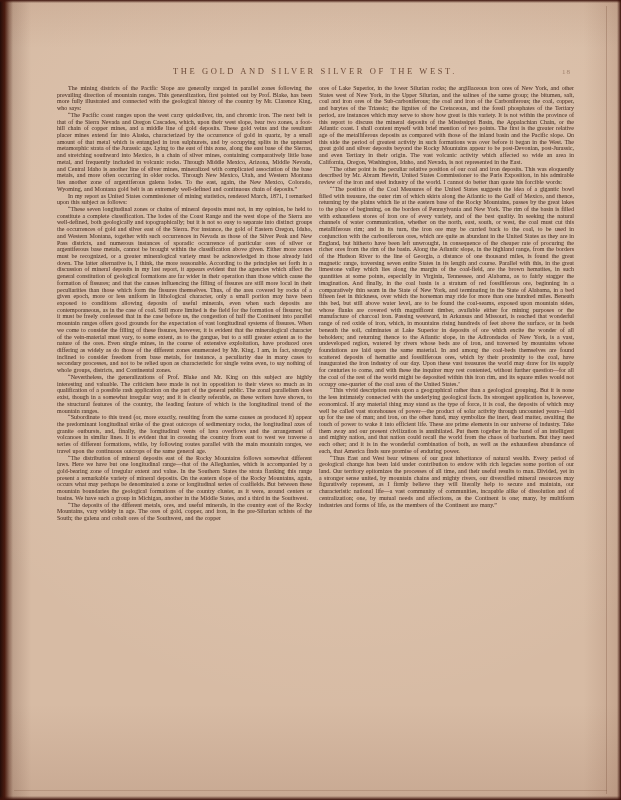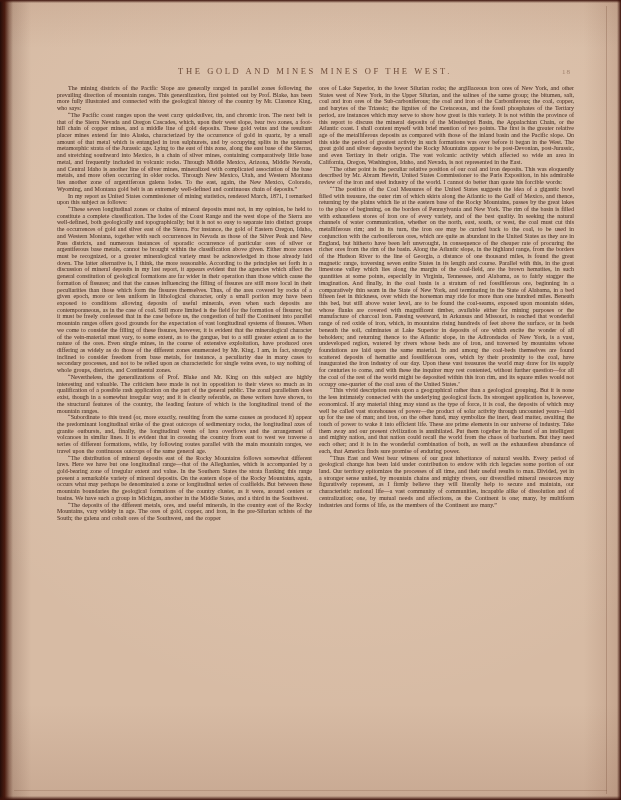--- a/index.html
+++ b/index.html
@@ -77,21 +77,21 @@
 <body>
 
 <div class="paper"></div>
 <div class="spine-left"></div>
 <div class="edge-top"></div>
 <div class="edge-right"></div>
 <div class="edge-bottom"></div>
 <div class="page-edge-line-r"></div>
 <div class="page-edge-line-b"></div>
 
-<div class="running-head">THE GOLD AND MINES MINES OF THE WEST.</div>
+<div class="running-head">THE GOLD AND SILVER SILVER OF THE WEST.</div>
 <div class="folio">18</div>
 
 <div class="text-block">
   <div class="col">
     <p>The mining districts of the Pacific Slope are generally ranged in parallel zones following the prevailing direction of mountain ranges. This generalization, first pointed out by Prof. Blake, has been more fully illustrated and connected with the geological history of the country by Mr. Clarence King, who says:</p>
     <p>“The Pacific coast ranges upon the west carry quicksilver, tin, and chromic iron. The next belt is that of the Sierra Nevada and Oregon Cascades, which, upon their west slope, bear two zones, a foot-hill chain of copper mines, and a middle line of gold deposits. These gold veins and the resultant placer mines extend far into Alaska, characterized by the occurrence of gold in quartz, by a small amount of that metal which is entangled in iron sulphurets, and by occupying splits in the upturned metamorphic strata of the Jurassic age. Lying to the east of this zone, along the east base of the Sierras, and stretching southward into Mexico, is a chain of silver mines, containing comparatively little base metal, and frequently included in volcanic rocks. Through Middle Mexico, Arizona, Middle Nevada, and Central Idaho is another line of silver mines, mineralized with complicated association of the base metals, and more often occurring in older rocks. Through New Mexico, Utah, and Western Montana lies another zone of argentiferous galena lodes. To the east, again, the New Mexico, Colorado, Wyoming, and Montana gold belt is an extremely well-defined and continuous chain of deposits.”</p>
     <p>In my report as United States commissioner of mining statistics, rendered March, 1871, I remarked upon this subject as follows:</p>
     <p>“These seven longitudinal zones or chains of mineral deposits must not, in my opinion, be held to constitute a complete classification. The lodes of the Coast Range and the west slope of the Sierra are well-defined, both geologically and topographically; but it is not so easy to separate into distinct groups the occurrences of gold and silver east of the Sierra. For instance, the gold of Eastern Oregon, Idaho, and Western Montana, together with such occurrences in Nevada as those of the Silver Peak and New Pass districts, and numerous instances of sporadic occurrence of particular ores of silver or argentiferous base metals, cannot be brought within the classification above given. Either more zones must be recognized, or a greater mineralogical variety must be acknowledged in those already laid down. The latter alternative is, I think, the more reasonable. According to the principles set forth in a discussion of mineral deposits in my last report, it appears evident that the agencies which affect the general constitution of geological formations are far wider in their operation than those which cause the formation of fissures; and that the causes influencing the filling of fissures are still more local in their peculiarities than those which form the fissures themselves. Thus, of the area covered by rocks of a given epoch, more or less uniform in lithological character, only a small portion may have been exposed to conditions allowing deposits of useful minerals, even when such deposits are contemporaneous, as in the case of coal. Still more limited is the field for the formation of fissures; but it must be freely confessed that in the case before us, the congestion of half the Continent into parallel mountain ranges offers good grounds for the expectation of vast longitudinal systems of fissures. When we come to consider the filling of these fissures, however, it is evident that the mineralogical character of the vein-material must vary, to some extent, as to the gangue, but to a still greater extent as to the nature of the ores. Even single mines, in the course of extensive exploitation, have produced ores differing as widely as do those of the different zones enumerated by Mr. King. I am, in fact, strongly inclined to consider freedom from base metals, for instance, a peculiarity due in many cases to secondary processes, and not to be relied upon as characteristic for single veins even, to say nothing of whole groups, districts, and Continental zones.</p>
     <p>“Nevertheless, the generalizations of Prof. Blake and Mr. King on this subject are highly interesting and valuable. The criticism here made is not in opposition to their views so much as in qualification of a possible rash application on the part of the general public. The zonal parallelism does exist, though in a somewhat irregular way; and it is clearly referable, as these writers have shown, to the structural features of the country, the leading feature of which is the longitudinal trend of the mountain ranges.</p>
     <p>“Subordinate to this trend (or, more exactly, resulting from the same causes as produced it) appear the predominant longitudinal strike of the great outcrops of sedimentary rocks, the longitudinal axes of granite outbursts, and, finally, the longitudinal vents of lava overflows and the arrangement of volcanoes in similar lines. It is evident that in crossing the country from east to west we traverse a series of different formations, while, by following routes parallel with the main mountain ranges, we travel upon the continuous outcrops of the same general age.</p>

